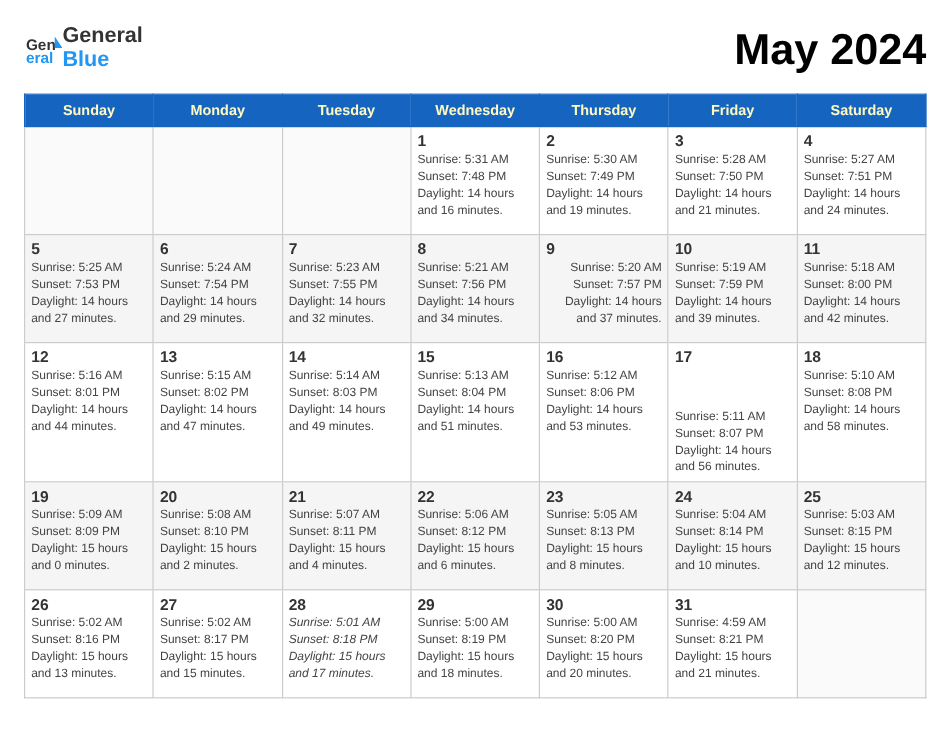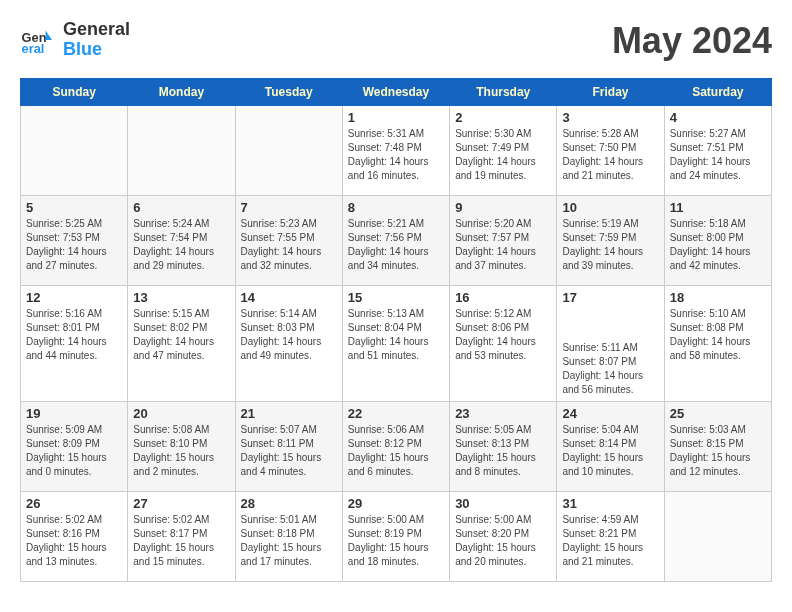--- a/index.html
+++ b/index.html
@@ -12,42 +12,42 @@
     }
     .header {
       display: flex;
       justify-content: space-between;
       align-items: flex-start;
       margin-bottom: 16px;
     }
     .logo {
       display: flex;
       align-items: center;
-      gap: 11px;
+      gap: 0;
     }
     .logo-text {
       display: flex;
       flex-direction: column;
       font-size: 18px;
       font-weight: bold;
       line-height: 1.1;
     }
     .logo-text span:first-child { color: #333; }
     .logo-text span:last-child { color: #2196F3; }
     .logo-icon {
       width: 32px;
       height: 32px;
     }
     .title-block {
       text-align: right;
     }
     .month-title {
       font-size: 36px;
       font-weight: bold;
-      color: #404040;
+      color: #000000;
     }
     .location-title {
       font-size: 16px;
       color: #555;
     }
     table {
       width: 100%;
       border-collapse: collapse;
       table-layout: fixed;
     }
@@ -176,21 +176,21 @@
         </td>
         <td>
           <div class="day-number">8</div>
           <div class="day-info" style="white-space: pre-line;">Sunrise: 5:21 AM
 Sunset: 7:56 PM
 Daylight: 14 hours
 and 34 minutes.</div>
         </td>
         <td>
           <div class="day-number">9</div>
-          <div class="day-info" style="white-space: pre-line;">Sunrise: 5:20 AM
+          <div class="day-info" style="white-space: pre-line; text-align: right;">Sunrise: 5:20 AM
 Sunset: 7:57 PM
 Daylight: 14 hours
 and 37 minutes.</div>
         </td>
         <td>
           <div class="day-number">10</div>
           <div class="day-info" style="white-space: pre-line;">Sunrise: 5:19 AM
 Sunset: 7:59 PM
 Daylight: 14 hours
 and 39 minutes.</div>
@@ -315,21 +315,21 @@
         </td>
         <td>
           <div class="day-number">27</div>
           <div class="day-info" style="white-space: pre-line;">Sunrise: 5:02 AM
 Sunset: 8:17 PM
 Daylight: 15 hours
 and 15 minutes.</div>
         </td>
         <td>
           <div class="day-number">28</div>
-          <div class="day-info" style="white-space: pre-line;">Sunrise: 5:01 AM
+          <div class="day-info" style="white-space: pre-line; font-style: italic;">Sunrise: 5:01 AM
 Sunset: 8:18 PM
 Daylight: 15 hours
 and 17 minutes.</div>
         </td>
         <td>
           <div class="day-number">29</div>
           <div class="day-info" style="white-space: pre-line;">Sunrise: 5:00 AM
 Sunset: 8:19 PM
 Daylight: 15 hours
 and 18 minutes.</div>

